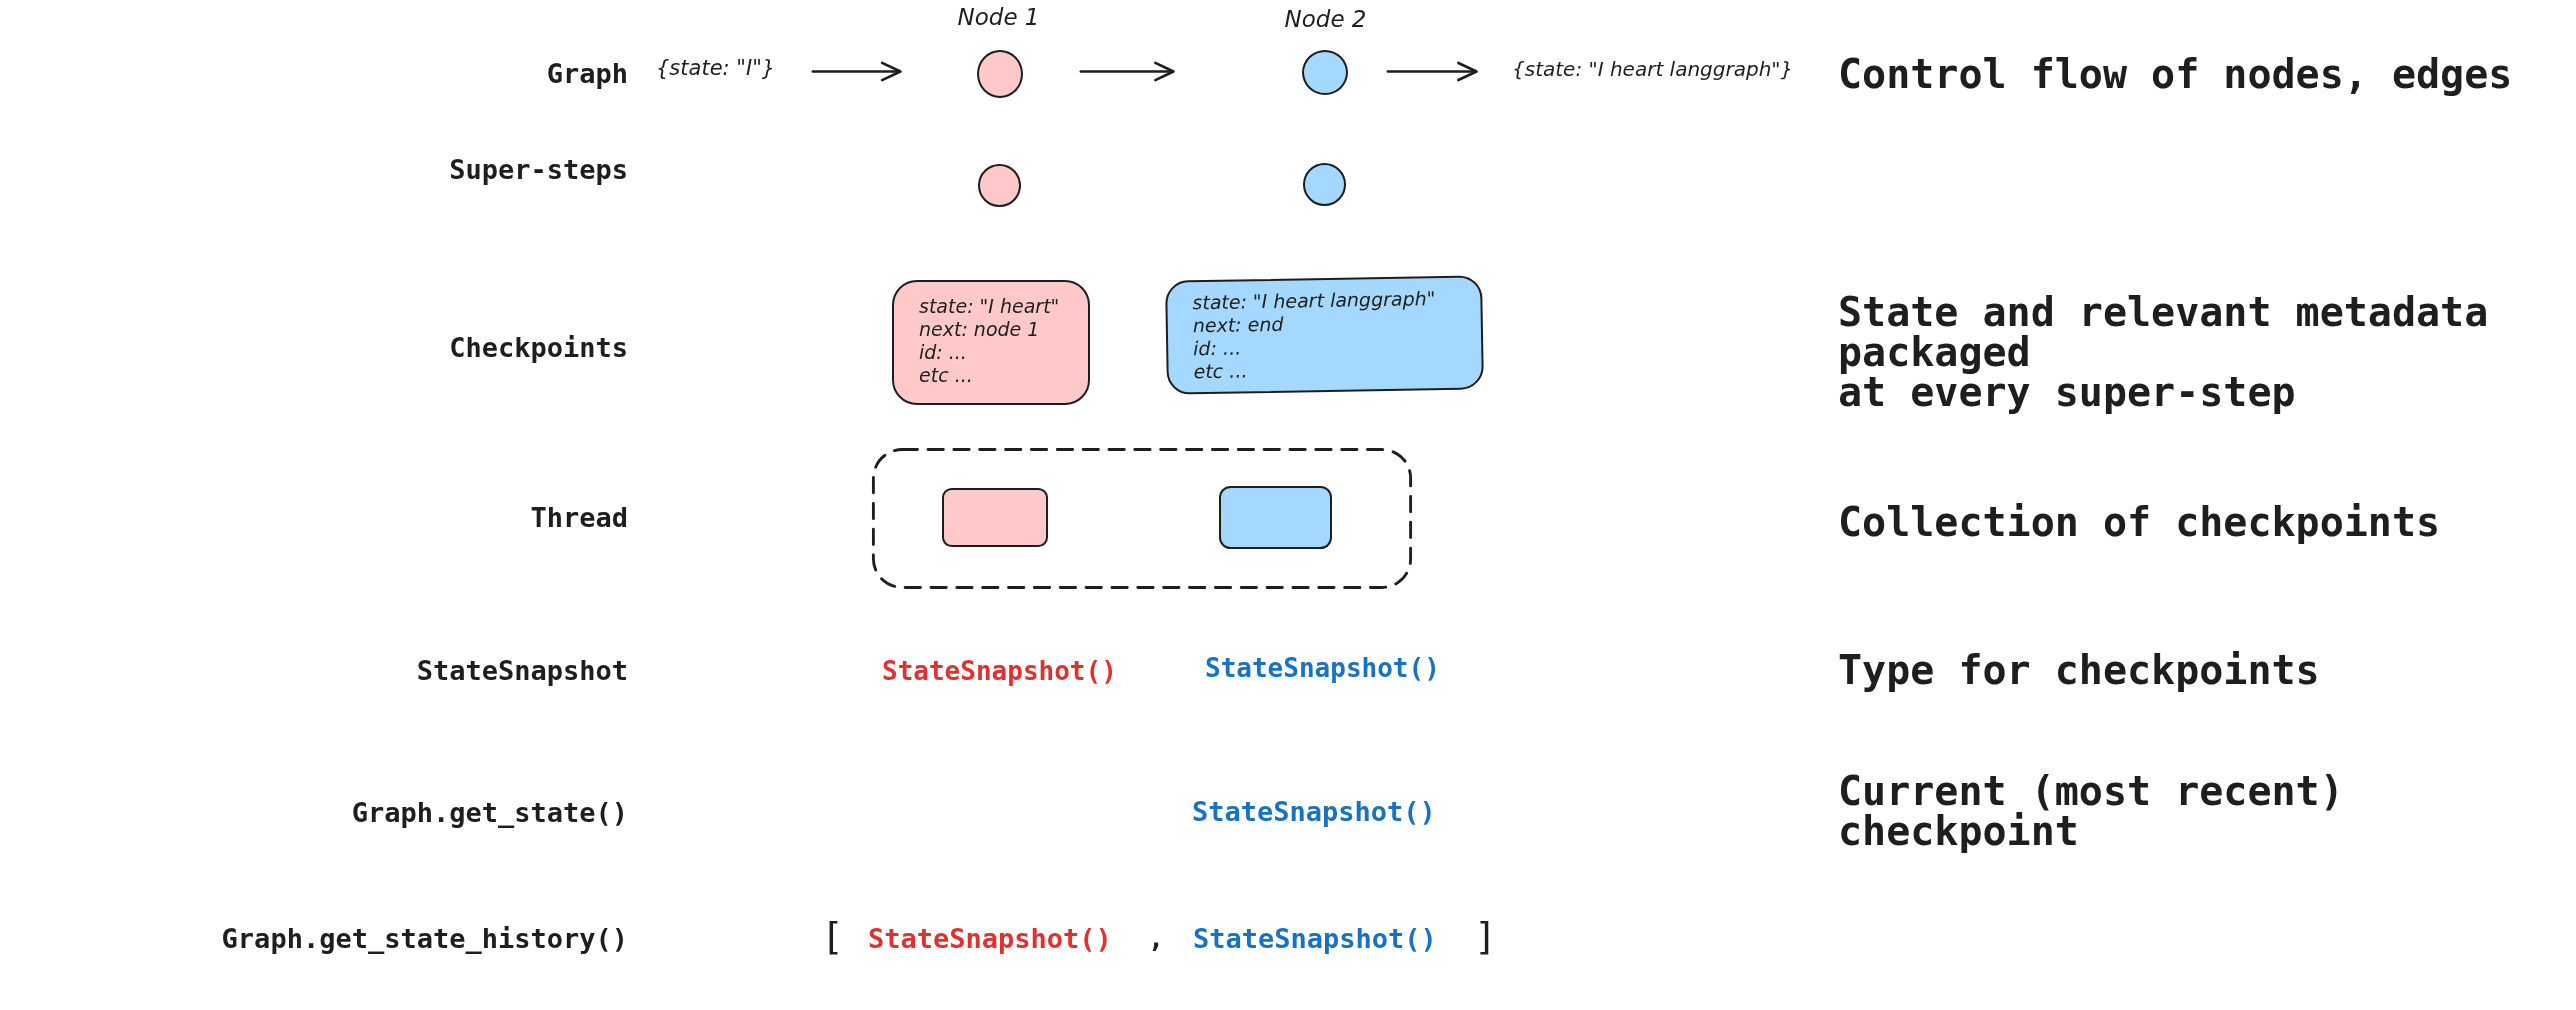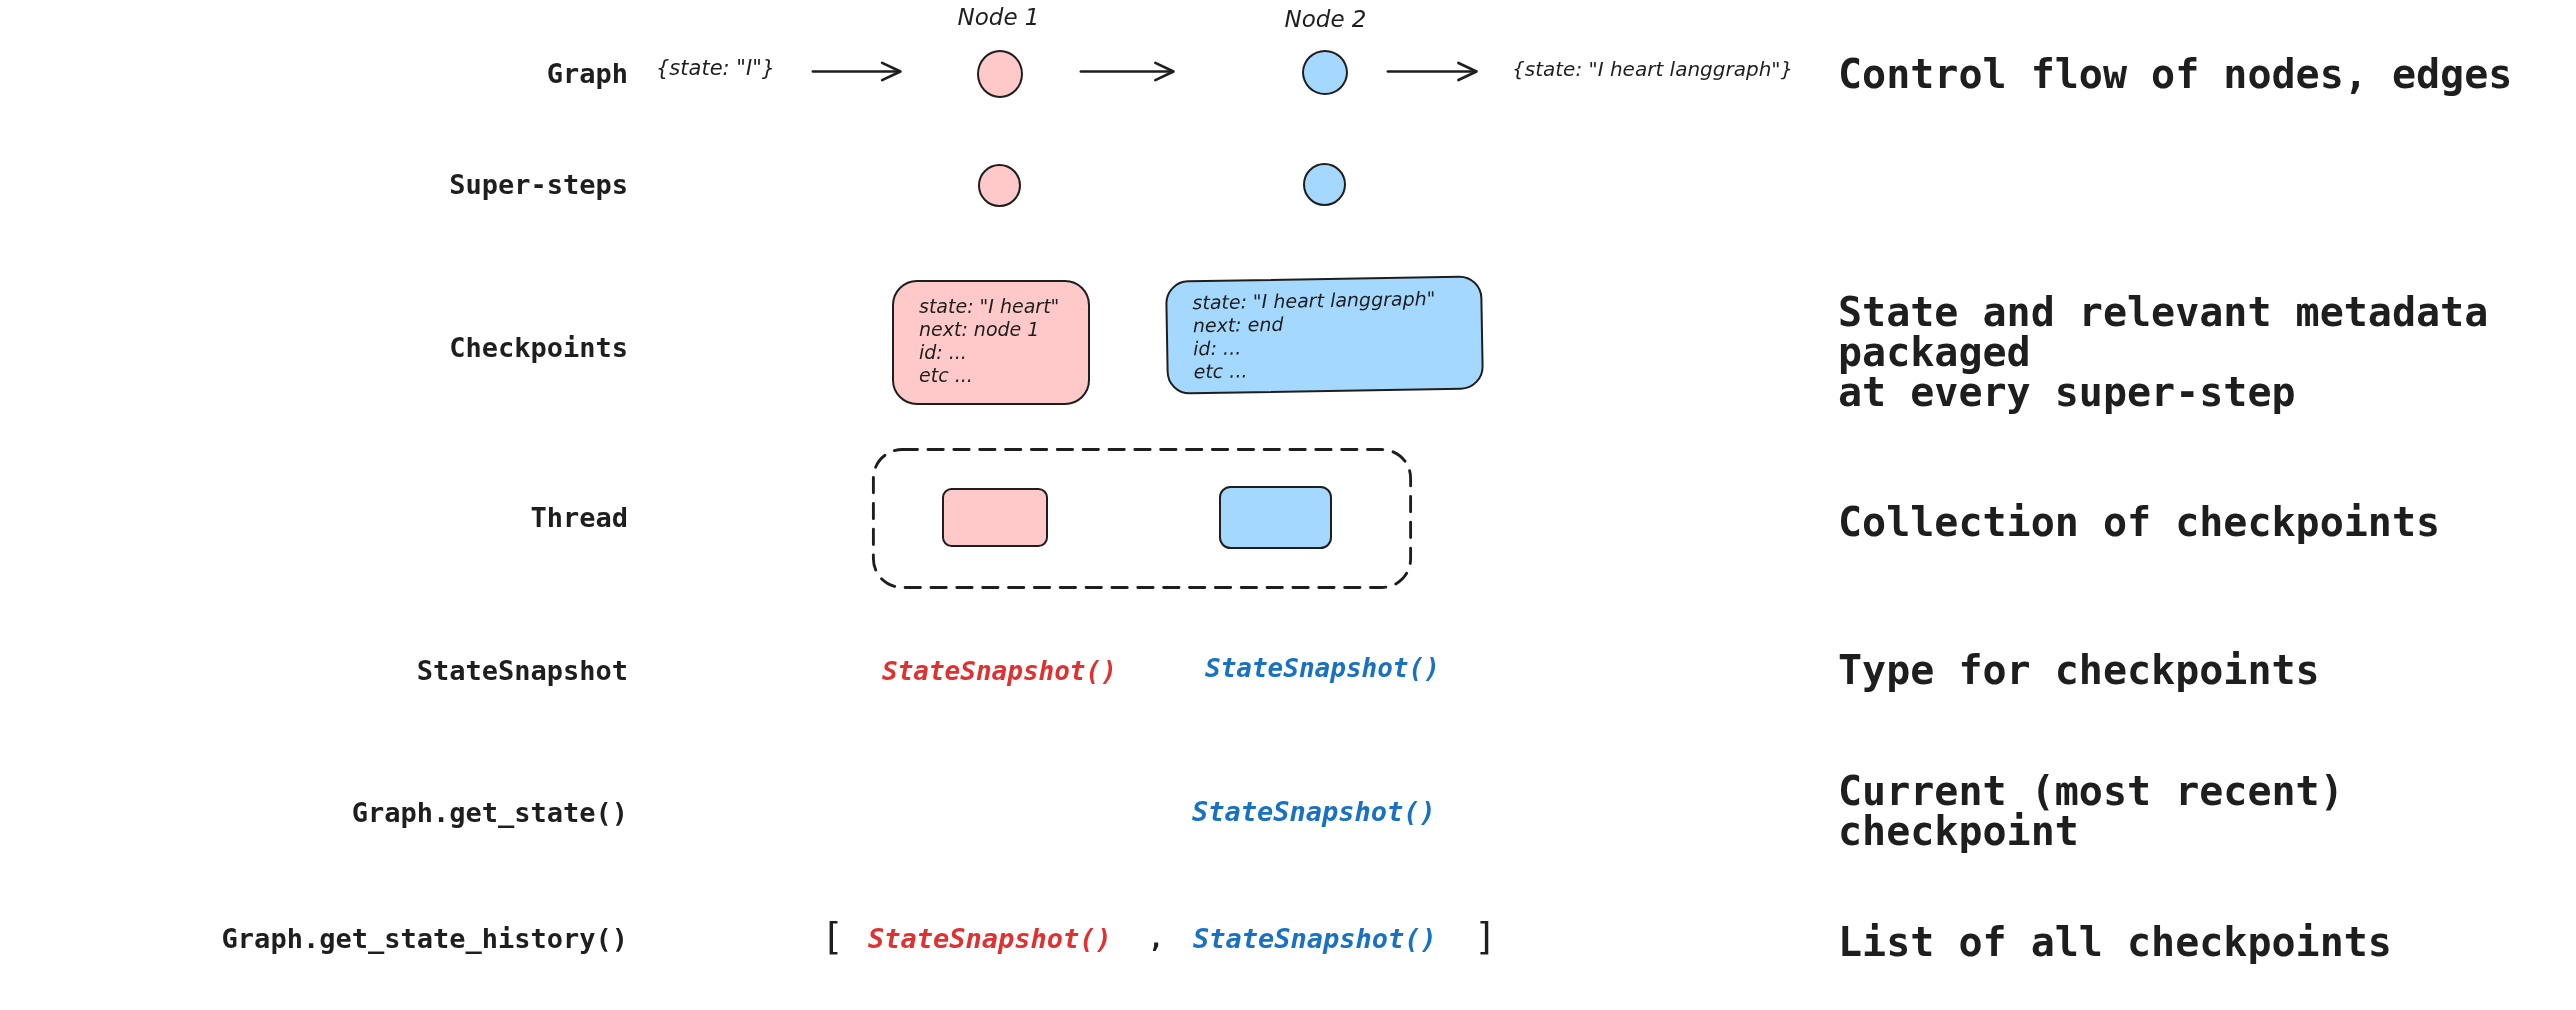--- a/index.html
+++ b/index.html
@@ -41,50 +41,49 @@
   .pink{background:#ffc9c9;}
   .blue{background:#a5d8ff;}
   
   .card{
     border:2.9px solid #1e1e1e;box-sizing:border-box;
   }
   .card .hand{font-size:19px;line-height:23px;font-weight:500;}
   
   .code{
     font-family:"DejaVu Sans Mono", monospace;
-    font-weight:700;font-size:26px;line-height:27px;white-space:nowrap;font-style:italic;
+    font-weight:700;font-size:26px;line-height:27px;white-space:nowrap;
   }
   .code.red{color:#e03131;}
   .code.blu{color:#1971c2;}
   .bracket{
     font-family:"DejaVu Sans Mono", monospace;
     font-size:38px;line-height:38px;font-weight:500;color:#1e1e1e;
   }
   svg{display:block;}
 </style>
 </head>
 <body>
 
 <div id="canvas">
 
   <div class="abs row-label" style="top:55px">Graph</div>
-  <div class="abs row-label" style="top:166px">Super-steps</div>
+  <div class="abs row-label" style="top:151px">Super-steps</div>
   <div class="abs row-label" style="top:329px">Checkpoints</div>
   <div class="abs row-label" style="top:499px">Thread</div>
   <div class="abs row-label" style="top:652px">StateSnapshot</div>
   <div class="abs row-label" style="top:794px">Graph.get_state()</div>
   <div class="abs row-label" style="top:920px">Graph.get_state_history()</div>
 
   <div class="abs row-desc" style="top:54px">Control flow of nodes, edges</div>
   <div class="abs row-desc" style="top:292px">State and relevant metadata packaged
 at every super-step</div>
   <div class="abs row-desc" style="top:502px">Collection of checkpoints</div>
   <div class="abs row-desc" style="top:650px">Type for checkpoints</div>
   <div class="abs row-desc" style="top:771px">Current (most recent) checkpoint</div>
-  <div class="abs row-desc" style="top:922px">List of all checkpoints</div>
 
   <div class="abs hand" style="left:922px;top:3.8px;width:153px;text-align:center;font-size:23px">Node 1</div>
   <div class="abs hand" style="left:1249px;top:5.7px;width:153px;text-align:center;font-size:23px">Node 2</div>
 
   <div class="abs hand" style="left:656px;top:56px;font-size:21px">{state: "I"}</div>
 
   <svg class="abs" style="left:811px;top:58px" width="100" height="27" viewBox="0 0 104 28">
     <line x1="2" y1="14" x2="90" y2="14" stroke="#1e1e1e" stroke-width="2.8" stroke-linecap="round"></line>
     <path d="M74 5 L93 14 L74 23" fill="none" stroke="#1e1e1e" stroke-width="2.8" stroke-linecap="round" stroke-linejoin="round"></path>
   </svg>

